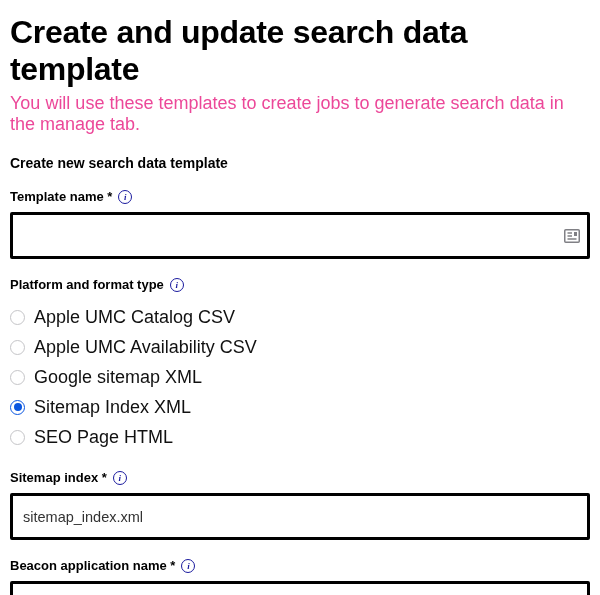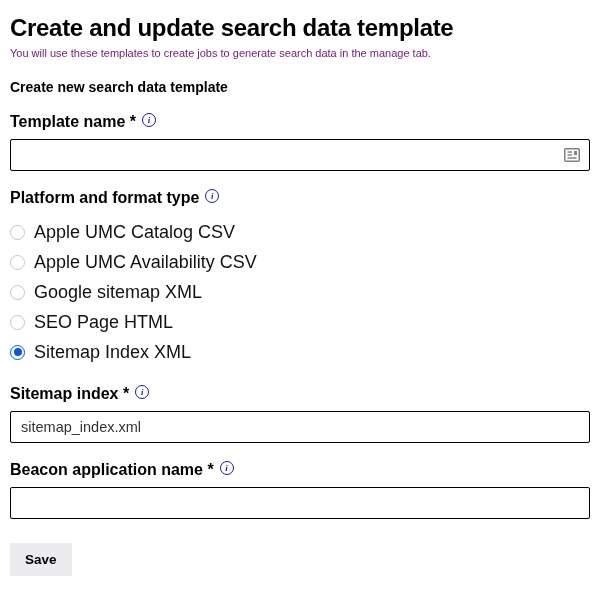--- a/index.html
+++ b/index.html
@@ -8,41 +8,41 @@
       padding: 0;
     }
     body {
       font-family: -apple-system, BlinkMacSystemFont, "Segoe UI", Helvetica, Arial, sans-serif;
       background: #fff;
       padding: 14px 10px;
       width: 600px;
       color: #000;
     }
     h1 {
-      font-size: 24px;
+      font-size: 32px;
       font-weight: 700;
       margin-bottom: 5px;
       letter-spacing: -0.3px;
     }
     .subtitle {
-      font-size: 11px;
-      color: #701a75;
+      font-size: 18px;
+      color: #ec4899;
       margin-bottom: 20px;
     }
     h2 {
       font-size: 14px;
       font-weight: 700;
       margin-bottom: 18px;
     }
     .field-label {
-      font-size: 16px;
+      font-size: 13px;
       font-weight: 700;
       margin-bottom: 8px;
       display: flex;
-      align-items: flex-start;
+      align-items: flex-end;
       gap: 6px;
     }
     .info-icon {
       display: inline-flex;
       align-items: center;
       justify-content: center;
       width: 14px;
       height: 14px;
       border: 1.5px solid #1a1a9e;
       border-radius: 50%;
@@ -56,22 +56,22 @@
       font-size: 9px;
       color: #1a1a9e;
       line-height: 1;
     }
     .text-input-wrapper {
       position: relative;
       margin-bottom: 18px;
     }
     .text-input {
       width: 100%;
-      height: 32px;
-      border: 1px solid #000000;
+      height: 47px;
+      border: 3px solid #000000;
       border-radius: 2px;
       padding: 8px 10px;
       font-size: 14.5px;
       color: #333;
       background: #fff;
     }
     .text-input::placeholder {
       color: #888;
     }
     .input-end-icon {
@@ -169,27 +169,27 @@
     </div>
     <div class="radio-option">
       <span class="radio-circle"></span>
       <span class="radio-label">Apple UMC Availability CSV</span>
     </div>
     <div class="radio-option">
       <span class="radio-circle"></span>
       <span class="radio-label">Google sitemap XML</span>
     </div>
     <div class="radio-option">
-      <span class="radio-circle"></span>
-      <span class="radio-label">SEO Page HTML</span>
-    </div>
-    <div class="radio-option">
       <span class="radio-circle selected"></span>
       <span class="radio-label">Sitemap Index XML</span>
     </div>
+    <div class="radio-option">
+      <span class="radio-circle"></span>
+      <span class="radio-label">SEO Page HTML</span>
+    </div>
   </div>
 
 
 <div class="field-label">
   <span>Sitemap index *</span>
   <span class="info-icon"></span>
 </div>
 <div class="text-input-wrapper">
   <input type="text" class="text-input" value="sitemap_index.xml" style="">
 </div>

